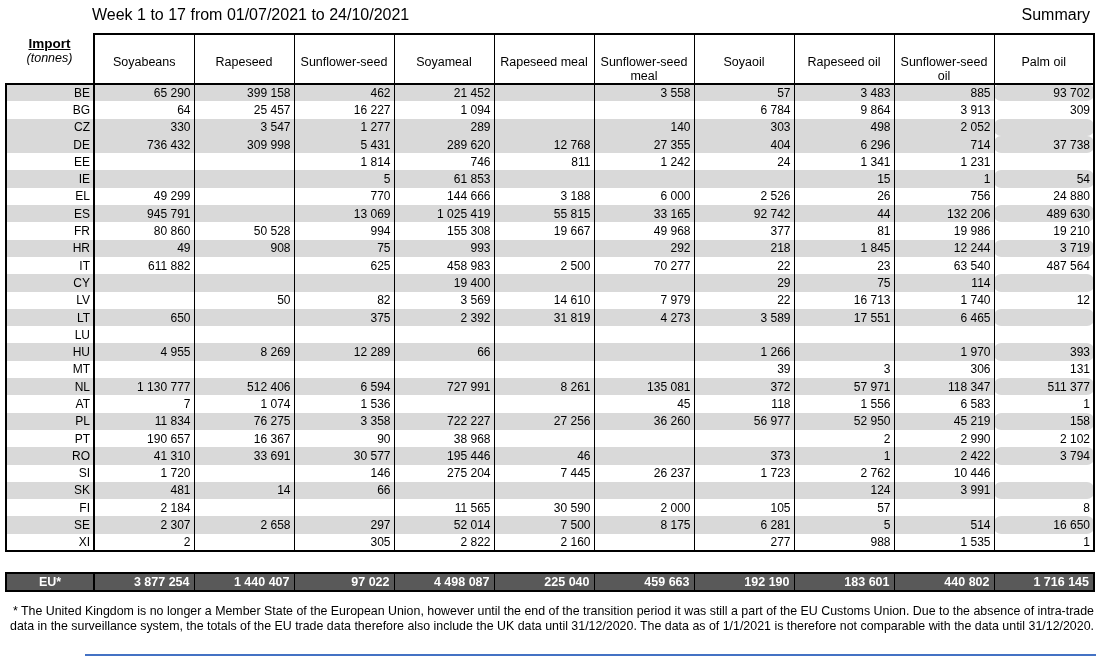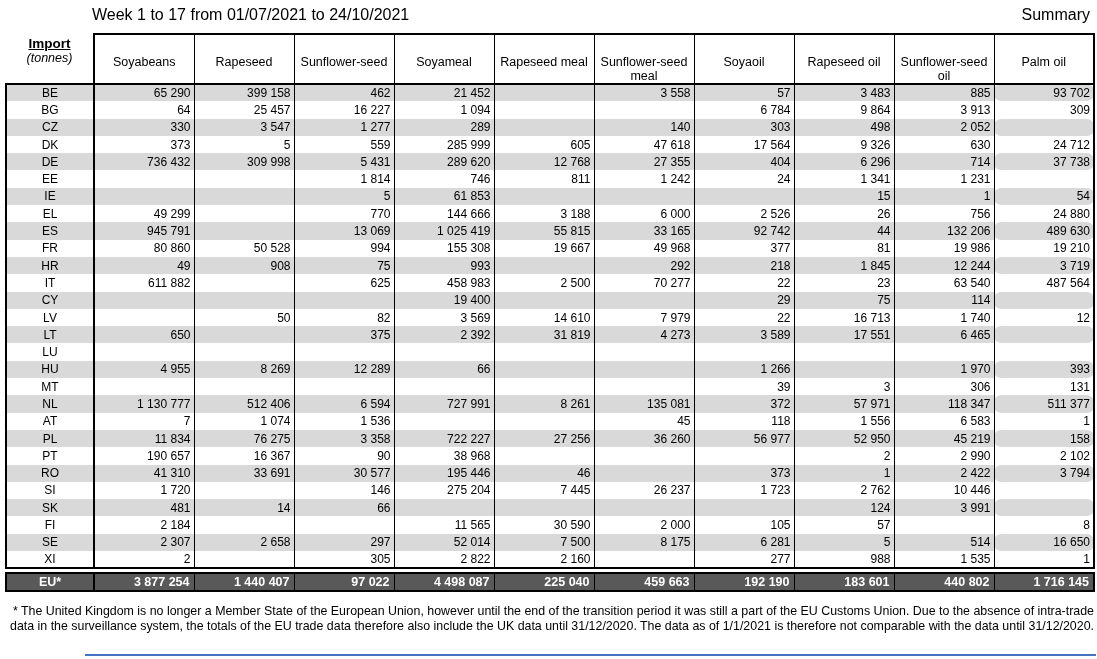--- a/index.html
+++ b/index.html
@@ -33,21 +33,21 @@
   .corner-title { font-weight:bold; font-size:13.5px; text-align:center;text-decoration:underline; }
   .corner-sub { font-style:italic; font-size:12.5px; text-align:center; }
 
   
   .main-table tbody td {
     border-left:1px solid #000; border-right:1px solid #000;
     height:17.3px; font-size:12px; padding:0 3px;
     white-space:nowrap; overflow:hidden;
   }
   .main-table tbody td.code {
-    text-align:center; border-left:2px solid #000; border-right:2px solid #000;
+    text-align:right; border-left:2px solid #000; border-right:2px solid #000;
   }
   .main-table tbody td.num { text-align:right; }
   .main-table tbody td:last-child { border-right:2px solid #000;border-radius:7px; }
   .main-table tbody tr:last-child td { border-bottom:2px solid #000; }
   .main-table tbody tr.odd { background:var(--stripe,#d9d9d9); }
   .main-table tbody tr.even { background:#ffffff; }
 
   
   .total-table td {
     background:var(--total-bg,#595959); color:#fff; font-weight:bold;
@@ -140,33 +140,20 @@
         <td class="num">3 547</td>
         <td class="num">1 277</td>
         <td class="num">289</td>
         <td class="num"></td>
         <td class="num">140</td>
         <td class="num">303</td>
         <td class="num">498</td>
         <td class="num">2 052</td>
         <td class="num"></td>
       </tr>
-      <tr class="even">
-        <td class="code">DK</td>
-        <td class="num">373</td>
-        <td class="num">5</td>
-        <td class="num">559</td>
-        <td class="num">285 999</td>
-        <td class="num">605</td>
-        <td class="num">47 618</td>
-        <td class="num">17 564</td>
-        <td class="num">9 326</td>
-        <td class="num">630</td>
-        <td class="num">24 712</td>
-      </tr>
       <tr class="odd">
         <td class="code">DE</td>
         <td class="num">736 432</td>
         <td class="num">309 998</td>
         <td class="num">5 431</td>
         <td class="num">289 620</td>
         <td class="num">12 768</td>
         <td class="num">27 355</td>
         <td class="num">404</td>
         <td class="num">6 296</td>

